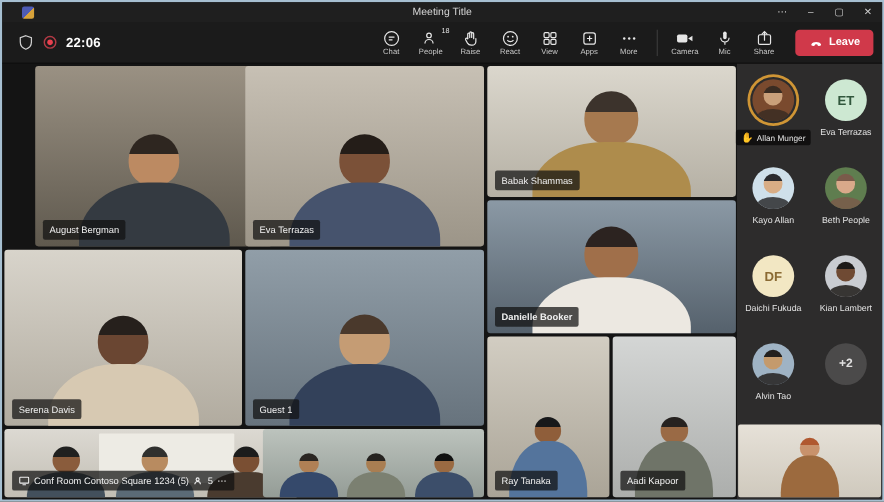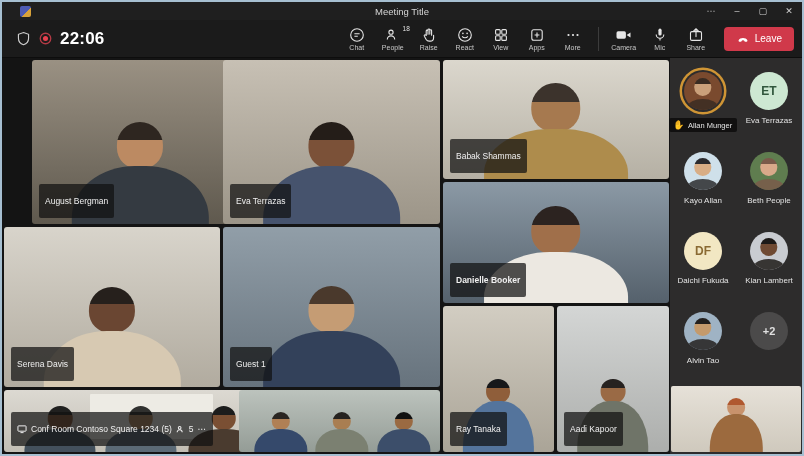--- a/index.html
+++ b/index.html
@@ -21,30 +21,30 @@
   .win-controls{ margin-left:auto; display:flex; height:100%; }
   .win-btn{ width:26px; height:100%; display:flex; align-items:center; justify-content:center;
     color:#cfcfcf; font-size:9px; cursor:default; }
   
   .toolbar{
     position:absolute; top:18px; left:0; right:0; height:38px;
     background:var(--toolbar-bg,#1b1b1b); display:flex; align-items:center;
     border-bottom:1px solid #0d0d0d;
   }
   .meet-info{ display:flex; align-items:center; gap:7px; margin-left:14px; }
-  .timer{ color:#ffffff; font-size:17px; font-weight:700; letter-spacing:.2px;text-align:right; }
+  .timer{ color:#ffffff; font-size:12px; font-weight:700; letter-spacing:.2px;text-align:right; }
   .tool-right{ margin-left:auto; display:flex; align-items:center; margin-right:8px; }
   .tbtn{ width:36px; display:flex; flex-direction:column; align-items:center; gap:1px;
     padding:2px 0; cursor:pointer; }
   .tbtn .ticon{ position:relative; height:16px; display:flex; align-items:center; }
   .tlabel{ font-size:7px; color:#c8c8c8; }
   .badge{ position:absolute; top:-2px; right:-9px; font-size:6.5px; color:#e0e0e0; }
   .tdivider{ width:1px; height:24px; background:#3c3c3c; margin:0 7px; }
   .leave{ display:flex; align-items:center; gap:5px; background:var(--leave-red,#d0394a);
-    border:none; color:#fff; font-family:inherit; font-size:10px; font-weight:400;
+    border:none; color:#fff; font-family:inherit; font-size:10px; font-weight:700;
     padding:6px 12px; border-radius:4px; margin-left:10px; cursor:pointer; }
   svg.ic{ display:block; }
   
   .stage{ position:absolute; top:56px; left:0; width:800px; height:396px; background:var(--stage-bg,#141414); }
   .tile{ position:absolute; border-radius:3px; overflow:hidden; cursor:pointer;
     background:linear-gradient(180deg,var(--wall,#777) 0%,var(--wall2,#555) 100%); }
   .fig{ position:absolute; bottom:0; left:50%; transform:translateX(-50%);
     width:72%; height:80%; pointer-events:none; }
   .fig .head{ position:absolute; bottom:42%; left:50%; transform:translateX(-50%);
     width:30%; padding-top:30%; border-radius:50% 50% 46% 46%;
@@ -52,21 +52,21 @@
   .fig .torso{ position:absolute; bottom:-2%; left:50%; transform:translateX(-50%);
     width:88%; height:46%; background:var(--body,#333);
     border-radius:46% 46% 0 0 / 85% 85% 0 0; }
   .tile.short .fig{ height:120%; }
   .gfig{ position:absolute; bottom:0; width:30%; height:86%; pointer-events:none; }
   .gfig .head,.gfig .torso{ }
   .g1{ left:6%; } .g2{ left:36%; } .g3{ left:67%; }
   .whiteboard{ position:absolute; top:7%; left:32%; width:46%; height:72%;
     background:#edebe4; border-radius:1px; pointer-events:none; }
   .name-label{ position:absolute; left:7px; bottom:6px; background:rgba(17,17,17,.72);
-    color:#f0f0f0; font-size:8.5px; padding:12px 6px; border-radius:2px;
+    color:#f0f0f0; font-size:8.5px; padding:4px 6px; border-radius:2px;
     display:flex; align-items:center; gap:4px; white-space:nowrap; max-width:92%; }
   .name-label .cnt{ font-size:8.5px; color:#f0f0f0; }
   .name-label .dots{ font-size:8.5px; letter-spacing:1px; }
   
   .sidebar{ position:absolute; left:668px; top:0; width:132px; height:396px;
     background:var(--sidebar-bg,#2d2c2c); }
   .roster{ display:flex; flex-wrap:wrap; padding-top:10px; }
   .pcell{ width:50%; height:80px; display:flex; flex-direction:column; align-items:center;
     justify-content:flex-start; cursor:pointer; }
   .avatar{ width:38px; height:38px; border-radius:50%; position:relative; overflow:hidden;

